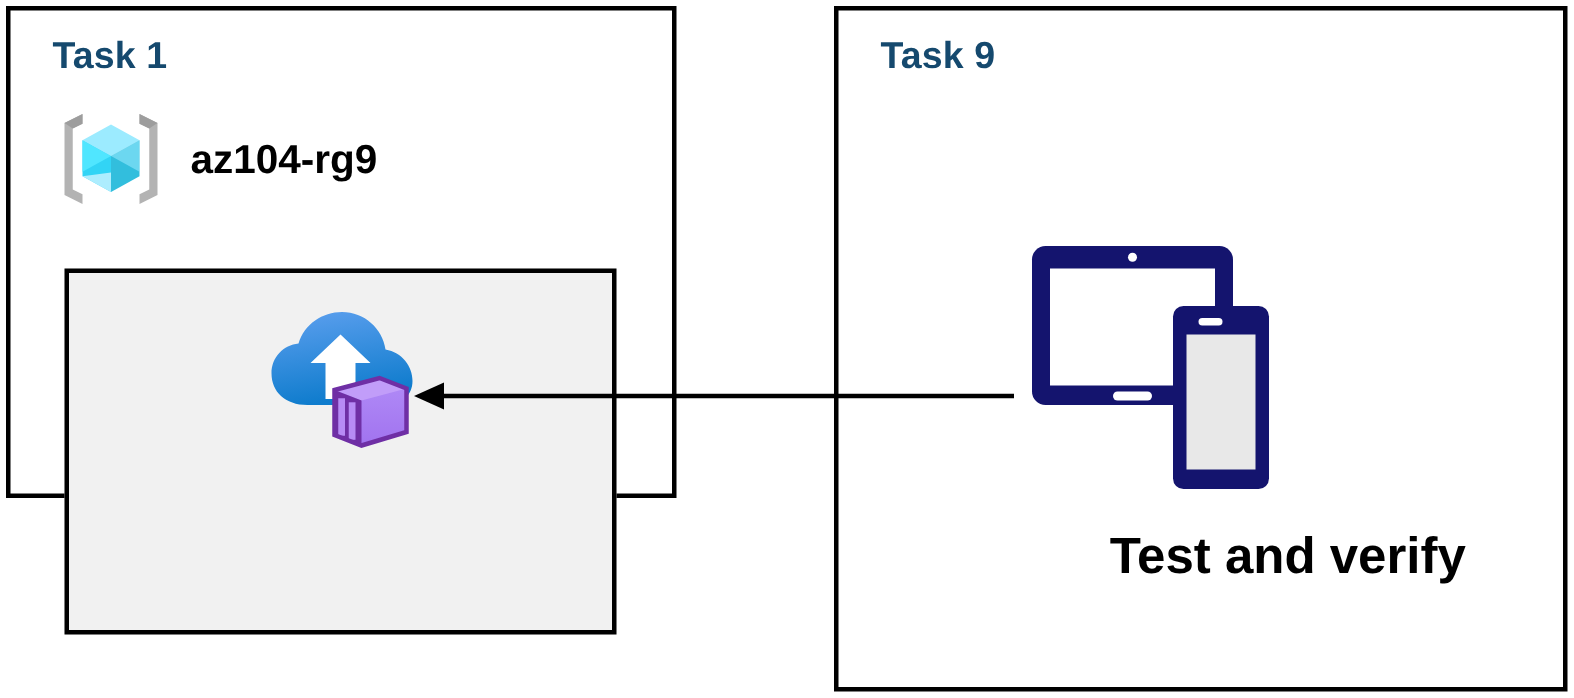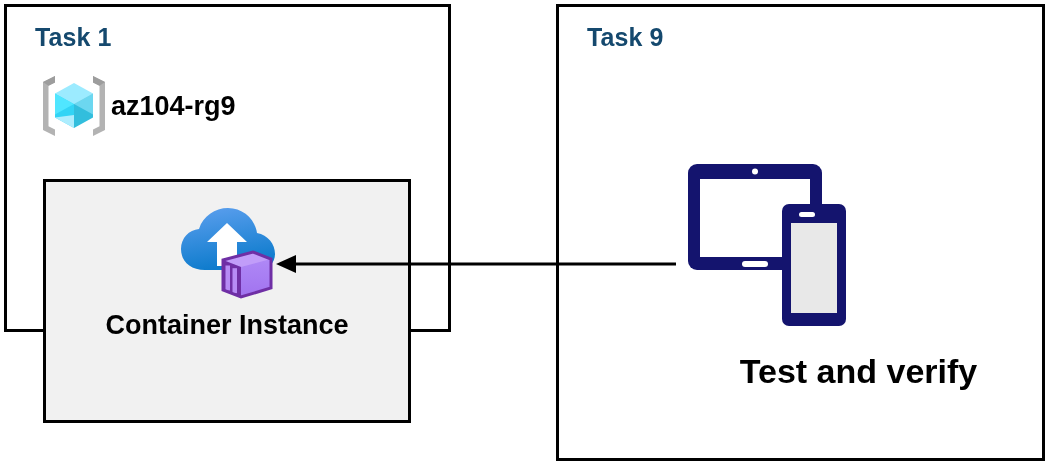--- a/index.html
+++ b/index.html
@@ -39,20 +39,21 @@
     white-space: nowrap;
   }
 
   
   #rg-row {
     position: absolute;
     left: 30px;
     top: 62px;
     display: flex;
     align-items: center;
+    gap: 16px;
   }
   #rg-icon { width: 74px; height: 74px; display: block; }
   #rg-label {
     font-size: 27px;
     font-weight: bold;
     color: #000000;
     white-space: nowrap;
   }
 
   
@@ -176,21 +177,20 @@
         <path d="M48 56 L78 48 L96 55 L96 84 L66 93 L48 86 Z" fill="url(#boxFront)"></path>
 
         <path d="M48 56 L78 48 L96 55 L66 63 Z" fill="#c19df9"></path>
 
         <path d="M48 56 L66 63 L66 93 L48 86 Z" fill="#6f2fa5"></path>
         <rect x="50.5" y="61.5" width="4.5" height="25" fill="#b78bf5"></rect>
         <rect x="57.5" y="64.2" width="4.5" height="25" fill="#b78bf5"></rect>
 
         <path d="M48 56 L78 48 L96 55 L96 84 L66 93 L48 86 Z" fill="none" stroke="#6f2fa5" stroke-width="3"></path>
       </svg>
-      <div id="aci-label">Container Instance</div>
     </div>
   </div>
 
   <div class="panel" id="panel-task2">
     <div class="panel-title">Task 9</div>
   </div>
 
   <svg id="devices-icon" viewBox="0 0 184 175">
 
     <rect x="4" y="4" width="134" height="106" rx="9" ry="9" fill="#14146e"></rect>

